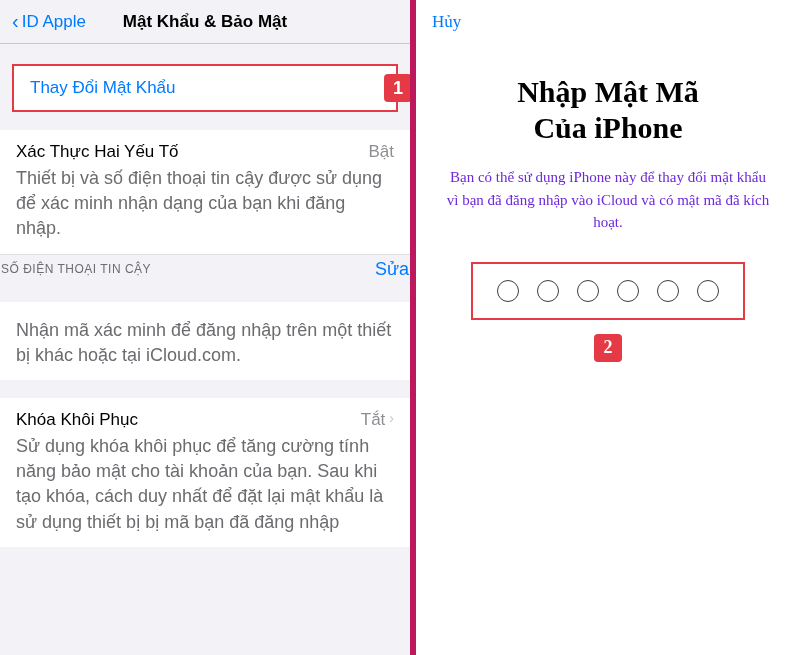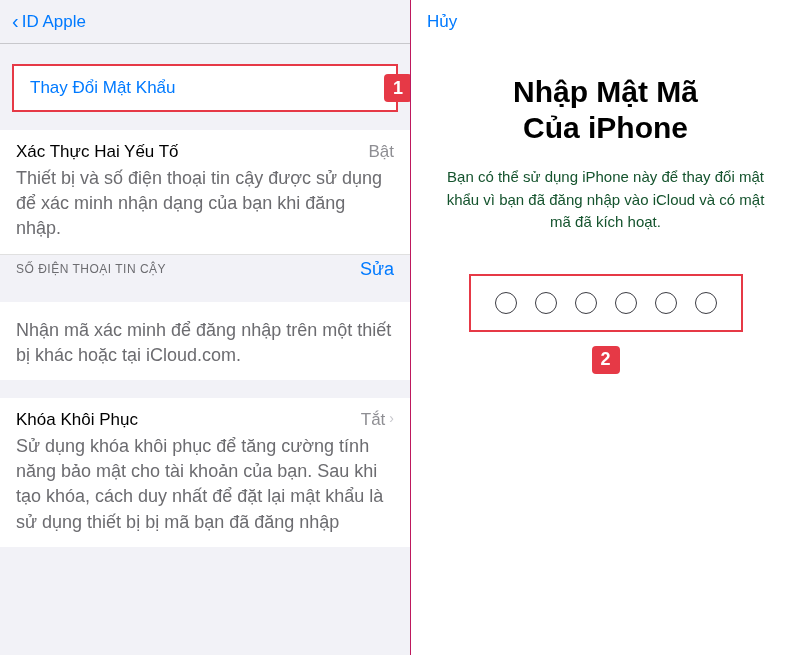--- a/index.html
+++ b/index.html
@@ -115,22 +115,23 @@
       margin-left: 4px;
     }
 
     
     .right-panel {
       width: 390px;
       height: 655px;
       background: #fff;
       display: flex;
       flex-direction: column;
-      border-left: 1px solid #be185d;
+      border-left: 6px solid #be185d;
       position: relative;
+      font-family: Liberation Serif, serif;
     }
 
     .right-nav {
       height: 44px;
       display: flex;
       align-items: center;
       padding: 0 16px;
     }
 
     .cancel-btn {
@@ -151,24 +152,24 @@
       font-size: 30px;
       font-weight: 700;
       color: #000;
       text-align: center;
       line-height: 1.2;
       margin-bottom: 20px;
     }
 
     .right-desc {
       font-size: 15px;
-      color: #14532d;
+      color: #6d28d9;
       text-align: center;
       line-height: 1.5;
-      margin-bottom: 40px;
+      margin-bottom: 28px;
     }
 
     .passcode-dots-container {
       position: relative;
       display: flex;
       flex-direction: column;
       align-items: center;
       width: 100%;
     }
 
@@ -207,20 +208,21 @@
 </head>
 <body>
 
 <div class="left-panel">
 
   <div class="nav-bar" style="position:relative;">
     <div class="nav-back">
       <span class="nav-back-chevron">‹</span>
       <span>ID Apple</span>
     </div>
+    <span class="nav-title">Mật Khẩu &amp; Bảo Mật</span>
   </div>
 
   <div class="content-scroll">
 
     <div style="position:relative; margin: 10px 12px 0 12px;">
       <div style="border: 2px solid #e63946; background:#fff;">
         <div class="section-item">
           <span class="item-title">Thay Đổi Mật Khẩu</span>
         </div>
       </div>
@@ -229,21 +231,21 @@
 
     <div class="section section-gap" style="margin: 18px 0 0 0;">
       <div class="section-item">
         <div class="item-row">
           <span class="item-title-black">Xác Thực Hai Yếu Tố</span>
           <span class="item-value">Bật</span>
         </div>
         <div class="item-desc">Thiết bị và số điện thoại tin cậy được sử dụng để xác minh nhận dạng của bạn khi đăng nhập.</div>
       </div>
 
-      <div style="background:#f2f2f7; padding:4px 16px;">
+      <div style="background:#f2f2f7; padding:4px 1px;">
         <div style="display:flex; align-items:center; justify-content:space-between;">
           <span style="font-size:12px; color:#6c6c70; text-transform:uppercase; letter-spacing:0.5px;">SỐ ĐIỆN THOẠI TIN CẬY</span>
           <span style="font-size:18px; color:#007aff; cursor:pointer;">Sửa</span>
         </div>
       </div>
     </div>
 
     <div class="section section-gap">
       <div class="section-item">
         <div class="item-desc">Nhận mã xác minh để đăng nhập trên một thiết bị khác hoặc tại iCloud.com.</div>

